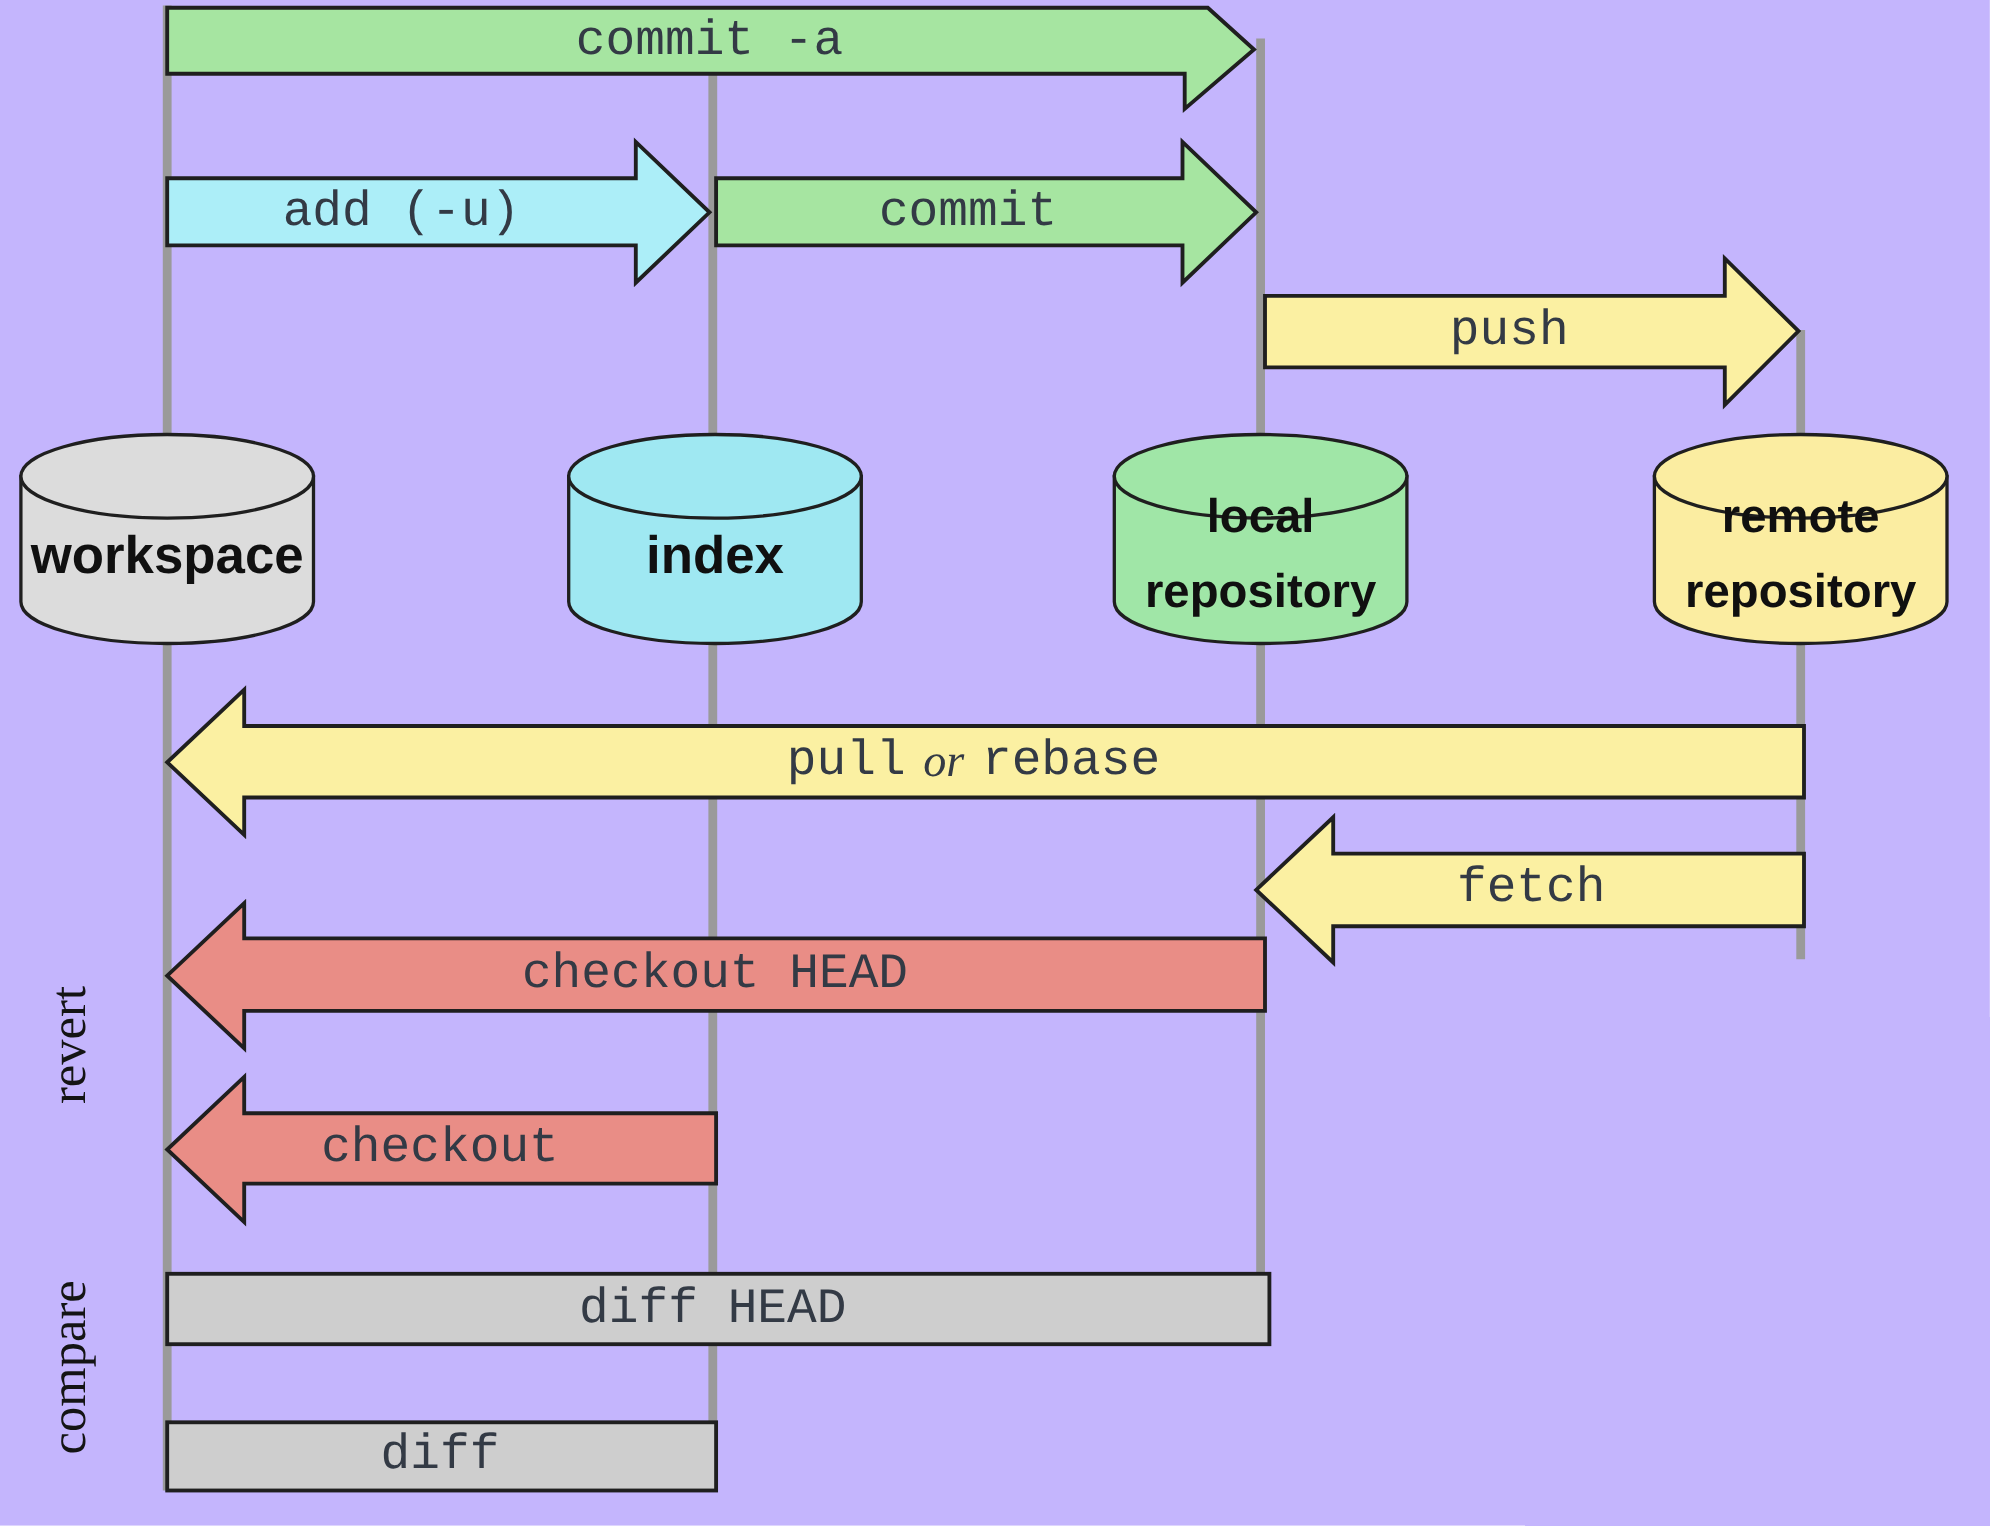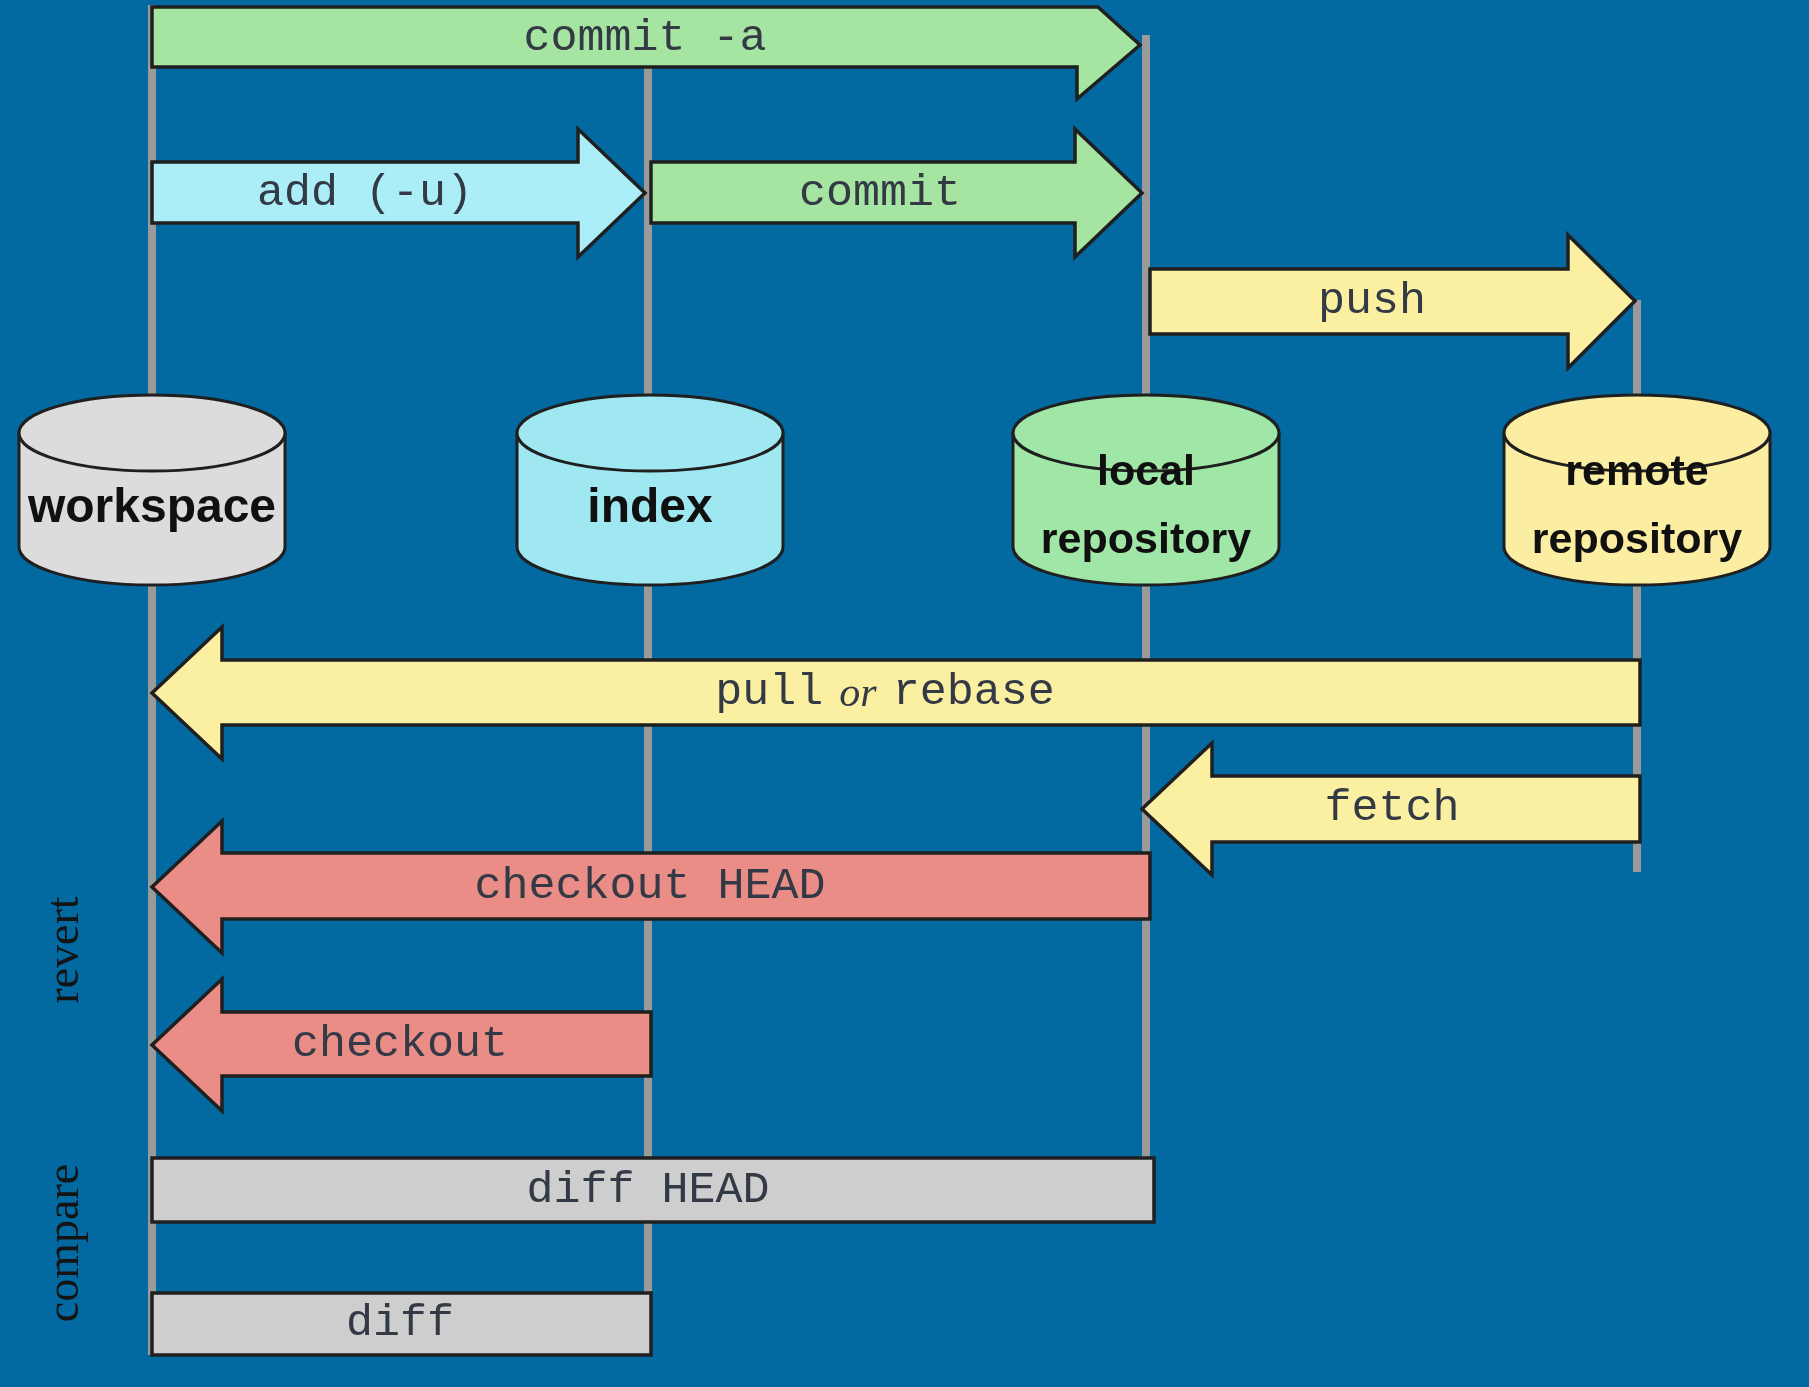--- a/index.html
+++ b/index.html
@@ -1,16 +1,16 @@
 <!DOCTYPE html>
 <html><head>
 <meta charset="utf-8">
 <style>
   html,body{margin:0;padding:0;background:#ffffff;}
-  .stage{position:relative;width:1809px;height:1387px;background:#0369a1;overflow:hidden;}
+  .stage{position:relative;width:1809px;height:1387px;background:#c4b5fd;overflow:hidden;}
   svg{position:absolute;left:0;top:0;}
   .lifeline{stroke:#9a9a9a;stroke-width:8;fill:none;}
   .shape{stroke:#1f1f1f;stroke-width:3.5;}
   .cyl{stroke:#1f1f1f;stroke-width:3;}
   .mono{font-family:"Liberation Mono","DejaVu Sans Mono",monospace;font-size:45px;fill:#333a45;}
   .node-label{font-family:"Liberation Sans","DejaVu Sans",sans-serif;font-weight:bold;fill:#101010;}
   .node-big{font-size:48px;}
   .node-small{font-size:43px;}
   .side{font-family:"Liberation Serif","DejaVu Serif",serif;font-size:46px;fill:#141414;}
   .or-word{font-family:"Liberation Serif","DejaVu Serif",serif;font-style:italic;font-size:42px;}

